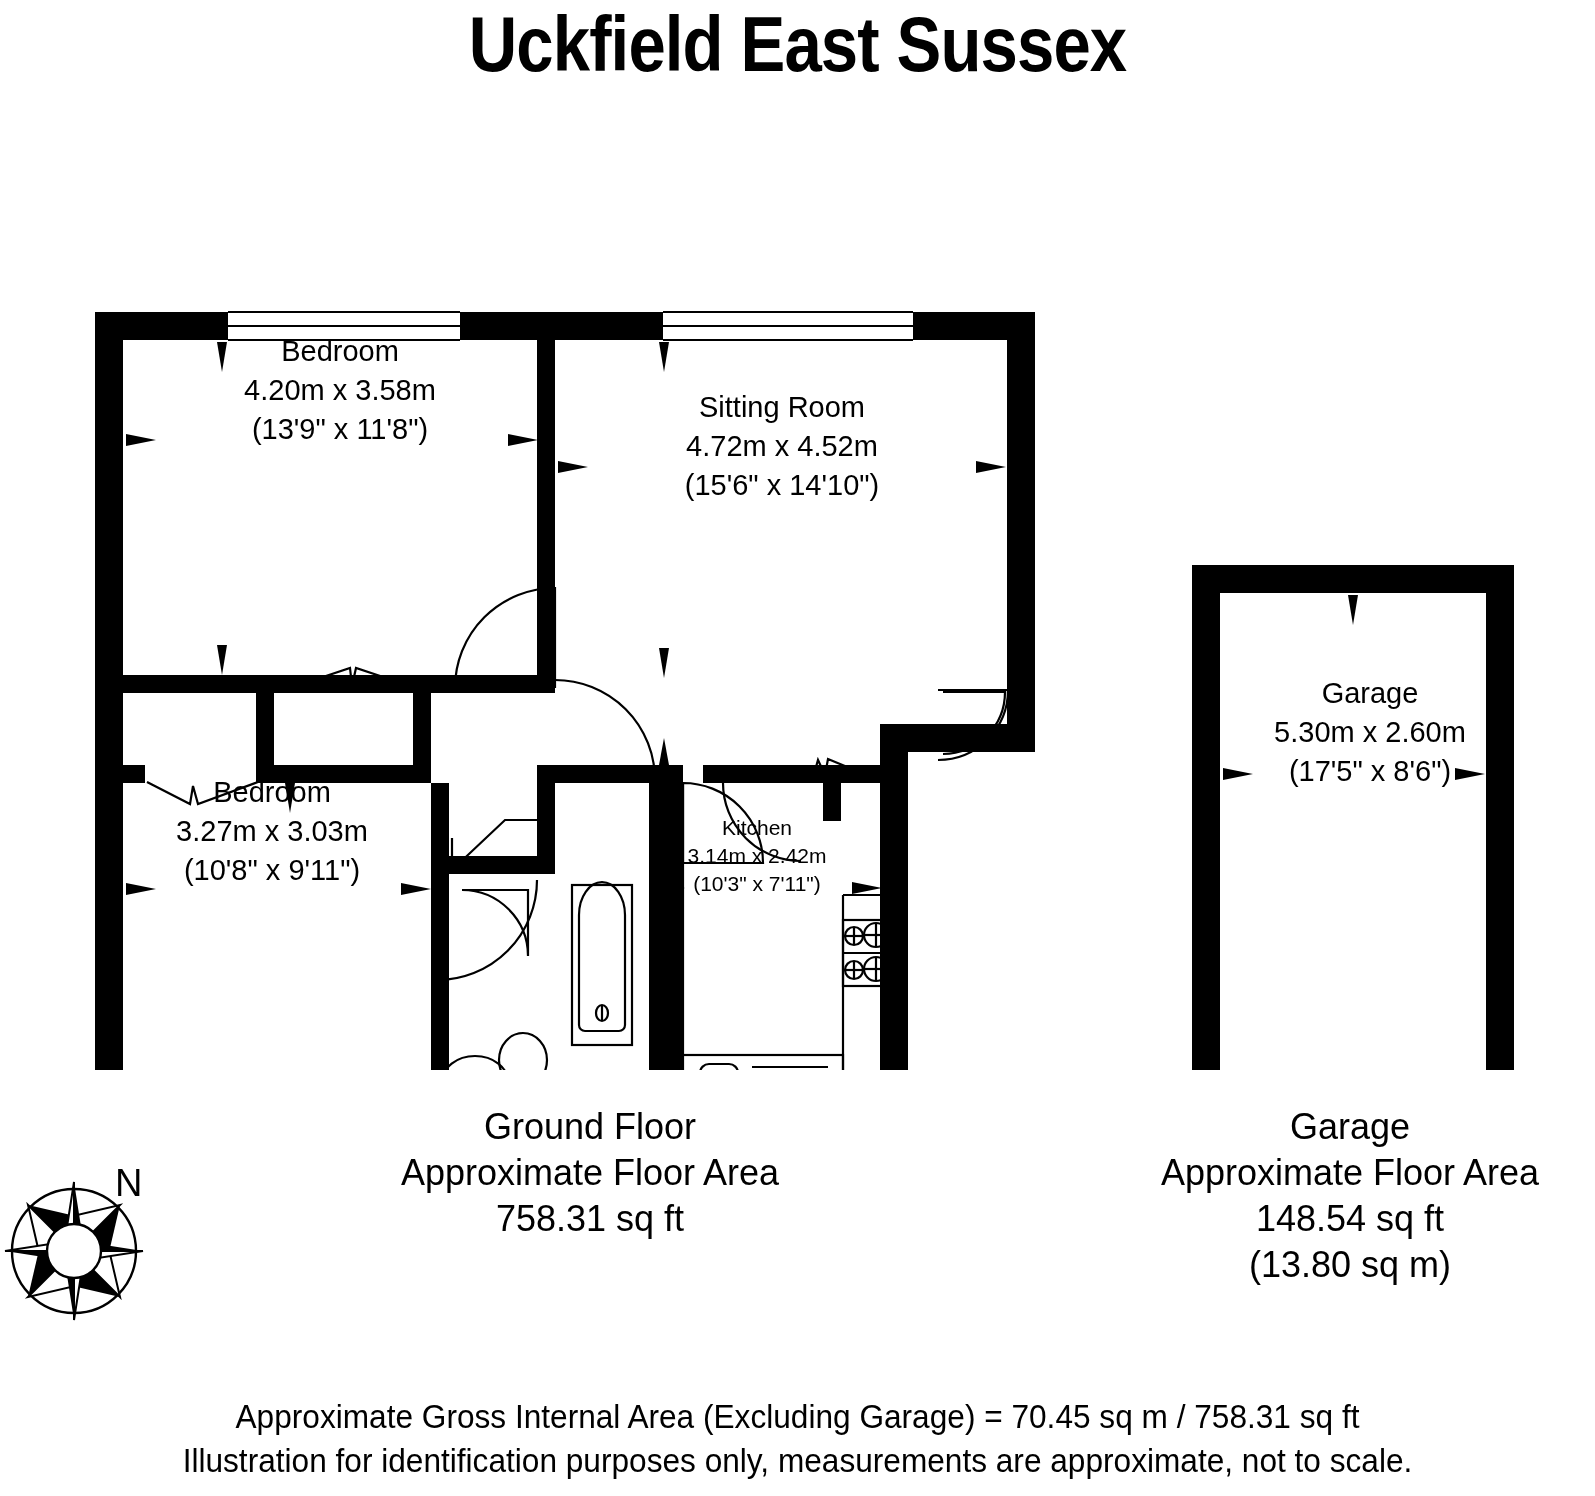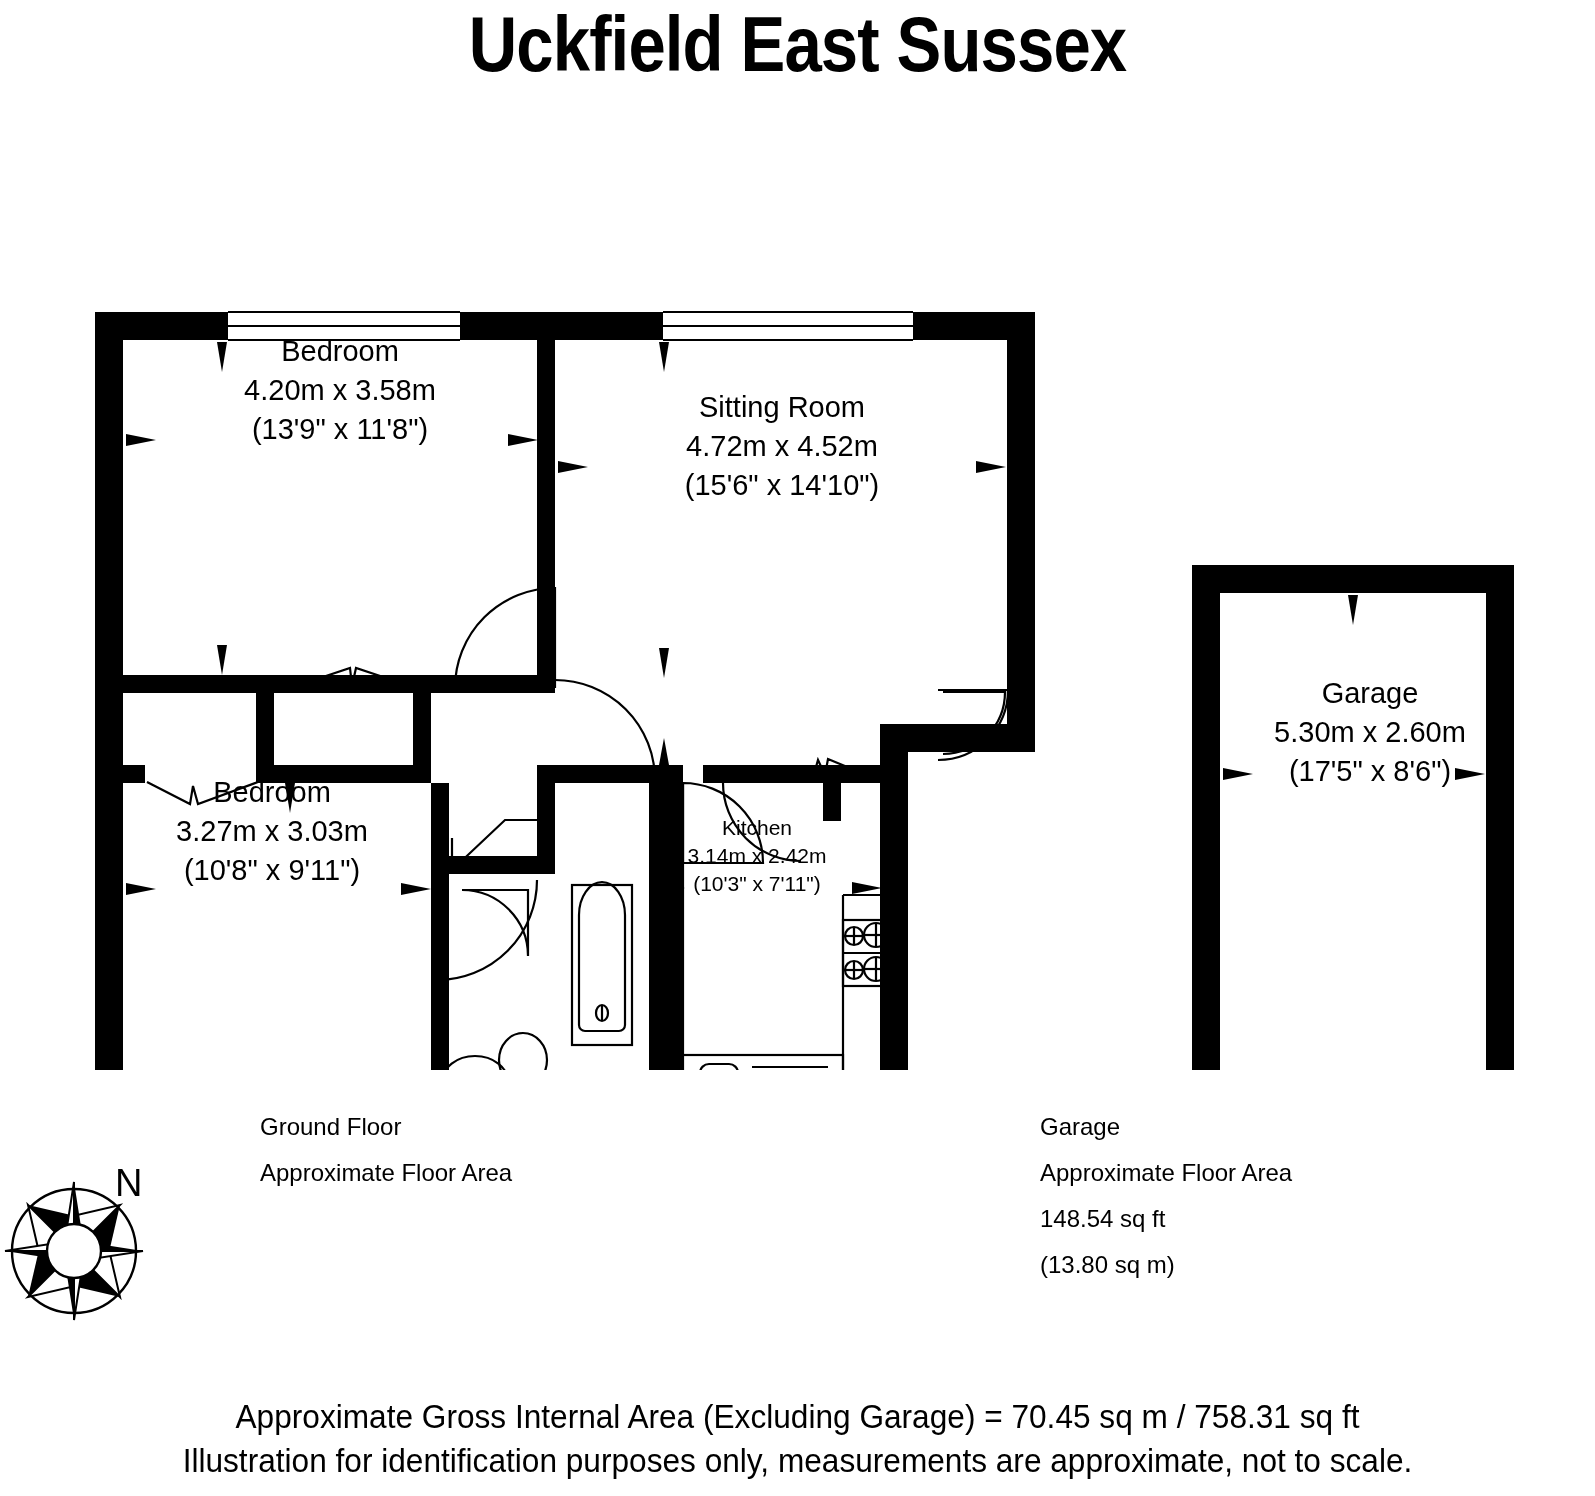--- a/index.html
+++ b/index.html
@@ -59,23 +59,23 @@
     font-size: 29px;
     fill: #000000;
     text-anchor: middle;
     dominant-baseline: middle;
   }
   .rmlabel.small { font-size: 21px; }
 
   
   .caption {
     position: absolute;
-    text-align: left;
+    text-align: center;
     font-family: "Liberation Sans", sans-serif;
-    font-size: 24px;
+    font-size: 36px;
     line-height: 46px;
     white-space: nowrap;
   }
   #caption-ground { left: 260px; top: 1104px; width: 660px; }
   #caption-garage { left: 1040px; top: 1104px; width: 620px; }
 
   
   #compass {
     position: absolute;
     left: 2px;
@@ -402,20 +402,21 @@
       <text class="rmlabel" x="1370" y="575">Garage</text>
       <text class="rmlabel" x="1370" y="614">5.30m x 2.60m</text>
       <text class="rmlabel" x="1370" y="653">(17'5" x 8'6")</text>
     </g>
 
   </svg>
 
   <div class="caption" id="caption-ground">
     <div>Ground Floor</div>
     <div>Approximate Floor Area</div>
+    <div>758.31 sq ft</div>
   </div>
 
   <div class="caption" id="caption-garage">
     <div>Garage</div>
     <div>Approximate Floor Area</div>
     <div>148.54 sq ft</div>
     <div>(13.80 sq m)</div>
   </div>
 
   <div id="compass">

